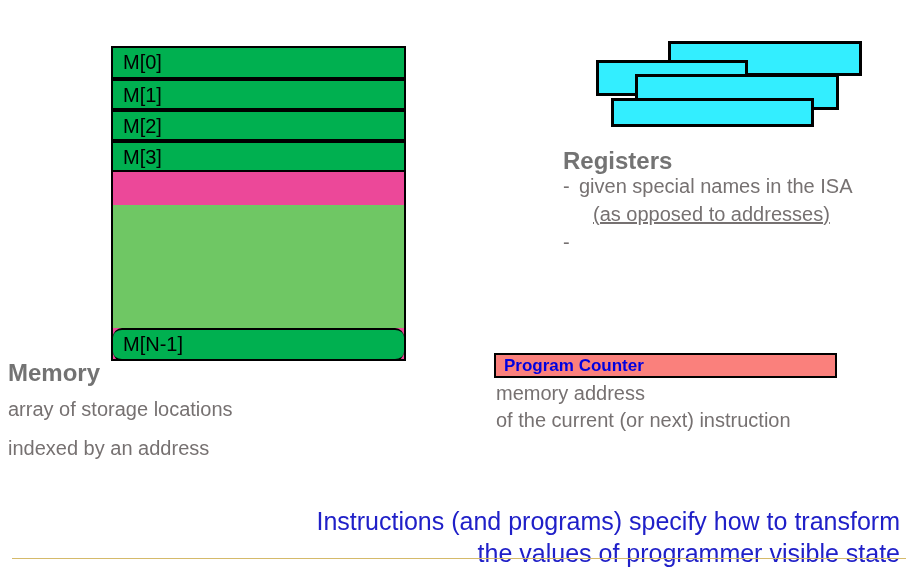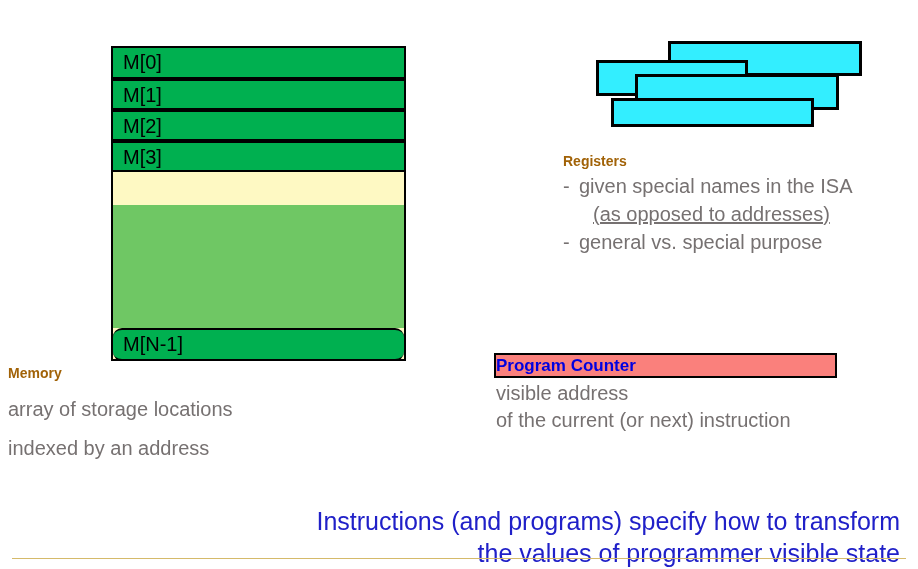--- a/index.html
+++ b/index.html
@@ -18,21 +18,21 @@
 
   
   #memory-block {
     position: absolute;
     left: 111px;
     top: 46px;
     width: 295px;
     height: 315px;
     border: 2px solid #000000;
     box-sizing: border-box;
-    background: #fef9c3;
+    background: #ec4899;
   }
   .mem-cell {
     position: absolute;
     left: 0;
     width: 100%;
     box-sizing: border-box;
     background: #00B050;
     border-top: 2px solid #000000;
     border-bottom: 2px solid #000000;
     color: #000000;
@@ -52,23 +52,23 @@
   
   .reg-box {
     position: absolute;
     background: #33EEFF;
     border: 3px solid #000000;
     box-sizing: border-box;
   }
 
   
   .heading-blue {
-    color: #a16207;
+    color: #737373;
     font-weight: bold;
-    font-size: 14px;
+    font-size: 24px;
     line-height: 22px;
     white-space: nowrap;
   }
   .body-gray {
     color: #767171;
     font-size: 20px;
     line-height: 27px;
     white-space: nowrap;
   }
 
@@ -114,21 +114,21 @@
     height: 25px;
     background: #FA807C;
     border: 2px solid #000000;
     box-sizing: border-box;
   }
   #pc-box .pc-label {
     color: #0000E0;
     font-weight: bold;
     font-size: 17px;
     line-height: 21px;
-    padding-left: 0;
+    padding-left: 8px;
     white-space: nowrap;
   }
   #pc-caption {
     position: absolute;
     left: 496px;
     top: 380px;
   }
 
   
   #footer-statement {
@@ -188,29 +188,28 @@
 
 <div id="registers-caption">
   <div class="heading-blue">Registers</div>
   <div class="bullet-row">
     <span class="bullet-dash">-</span>
     <span>given special names in the ISA</span>
   </div>
   <div class="bullet-cont">(as opposed to addresses)</div>
   <div class="bullet-row">
     <span class="bullet-dash">-</span>
-    <span>general vs. special purpose</span>
   </div>
 </div>
 
 <div id="pc-box">
   <div class="pc-label">Program Counter</div>
 </div>
 <div id="pc-caption">
-  <div class="body-gray">visible address</div>
+  <div class="body-gray">memory address</div>
   <div class="body-gray">of the current (or next) instruction</div>
 </div>
 
 <div id="footer-statement">
   <div class="fline">Instructions (and programs) specify how to transform</div>
   <div class="fline">the values of programmer visible state</div>
 </div>
 
 <div id="bottom-rule"></div>
 

